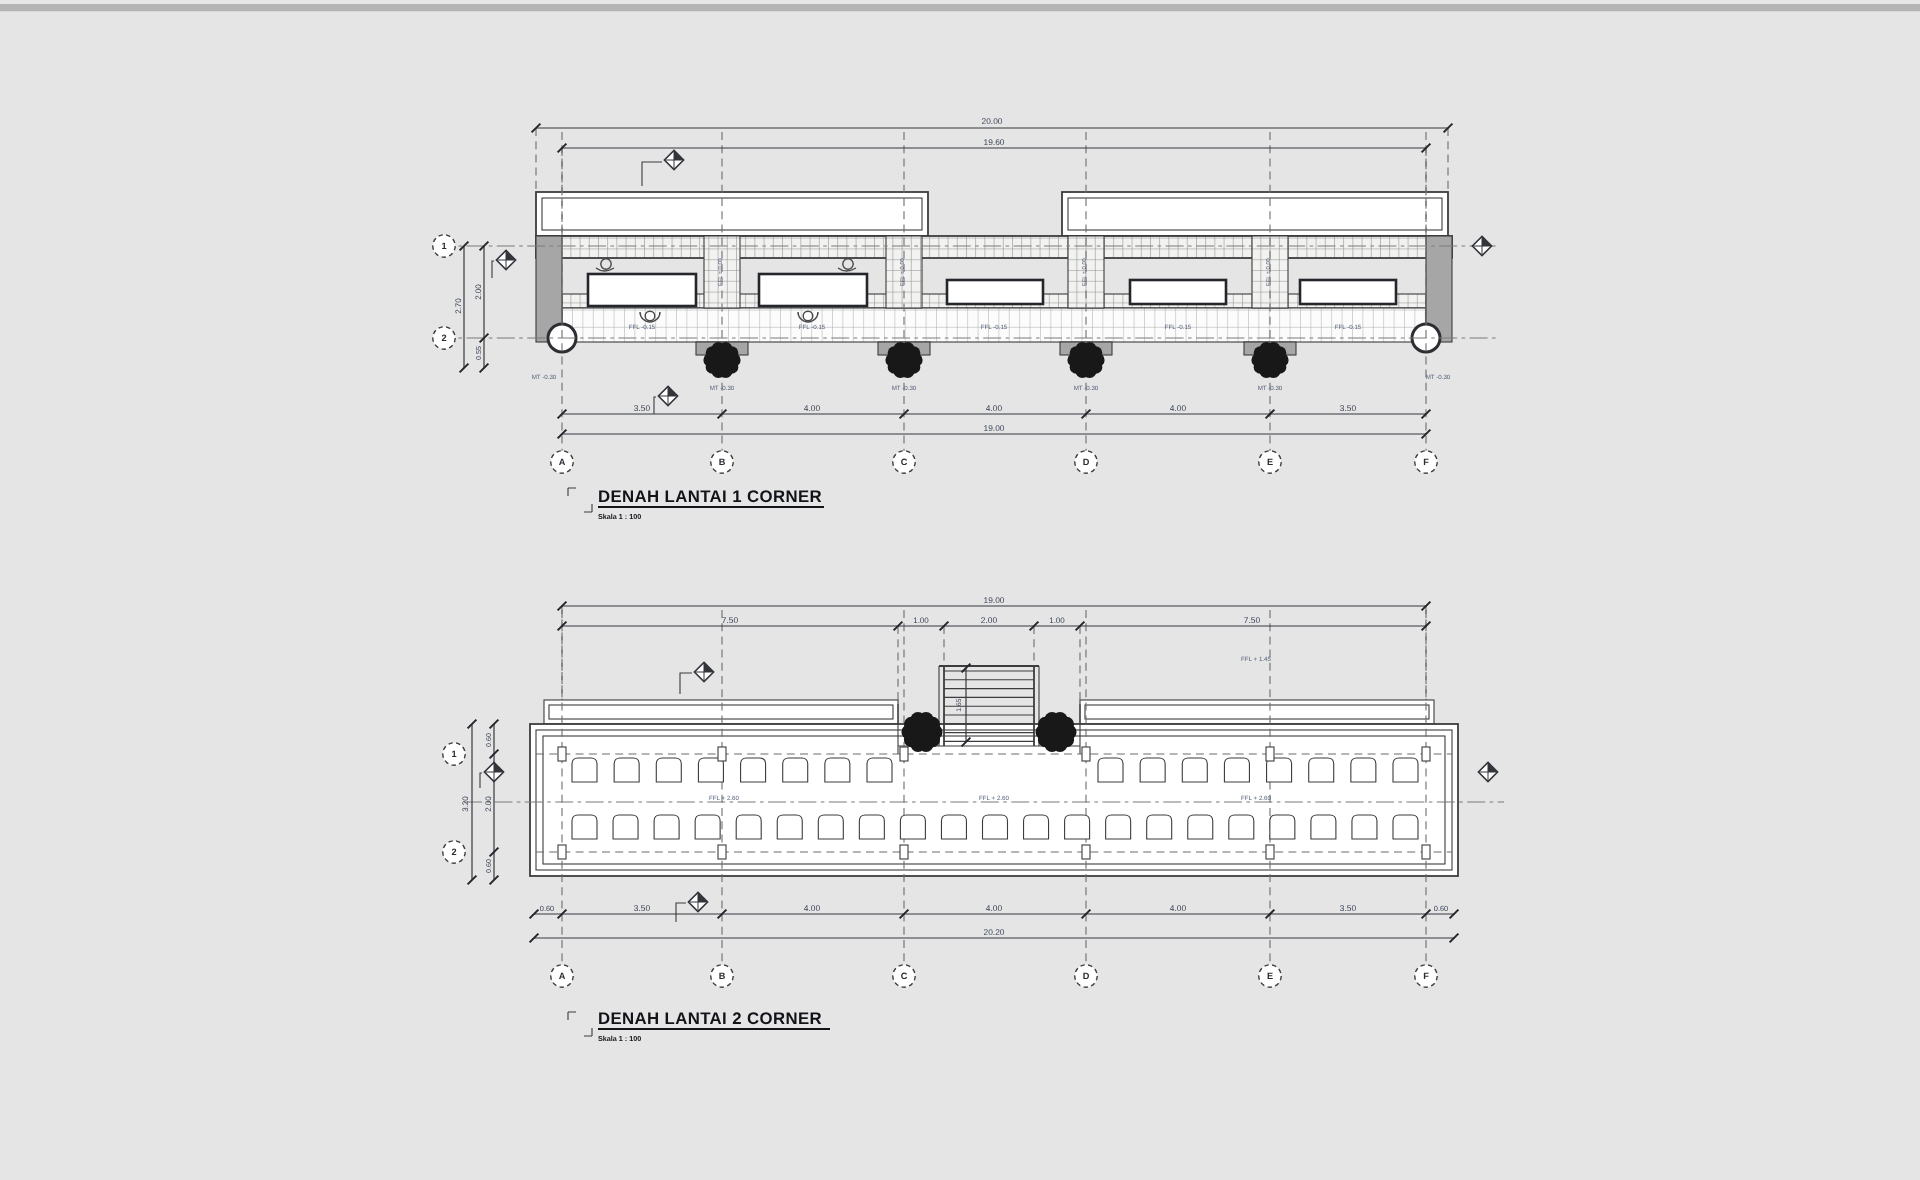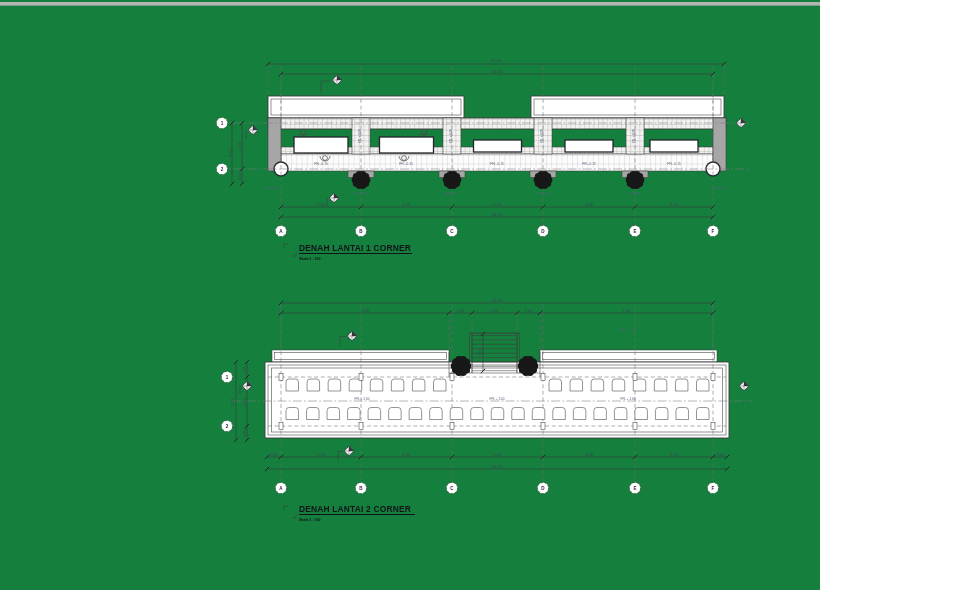--- a/index.html
+++ b/index.html
@@ -1,16 +1,16 @@
 <!DOCTYPE html>
 <html><head>
 <meta charset="utf-8">
 <style>
   html,body{margin:0;padding:0;background:#fff}
-  .stage{position:relative;width:820px;height:590px;background:#15803d;overflow:hidden}
+  .stage{position:relative;width:960px;height:590px;background:#e5e5e5;overflow:hidden}
   svg{position:absolute;left:0;top:0}
   text{font-family:"Liberation Sans","DejaVu Sans",sans-serif}
   .ln{stroke:#3c3c3c;stroke-width:.9}
   .thin{stroke-width:.55}
   .lnb{stroke:#24262b;stroke-width:1.3}
   .fig{stroke:#474747;stroke-width:.7;fill:none}
   .grid{stroke:#6d6d6d;stroke-width:.55;stroke-dasharray:4 2.6;fill:none}
   .cline{stroke:#7a7a7a;stroke-width:.55;stroke-dasharray:9 2.2 1.8 2.2;fill:none}
   .dim{stroke:#35383f;stroke-width:.6;fill:none}
   .tick{stroke:#23252a;stroke-width:1;fill:none}

